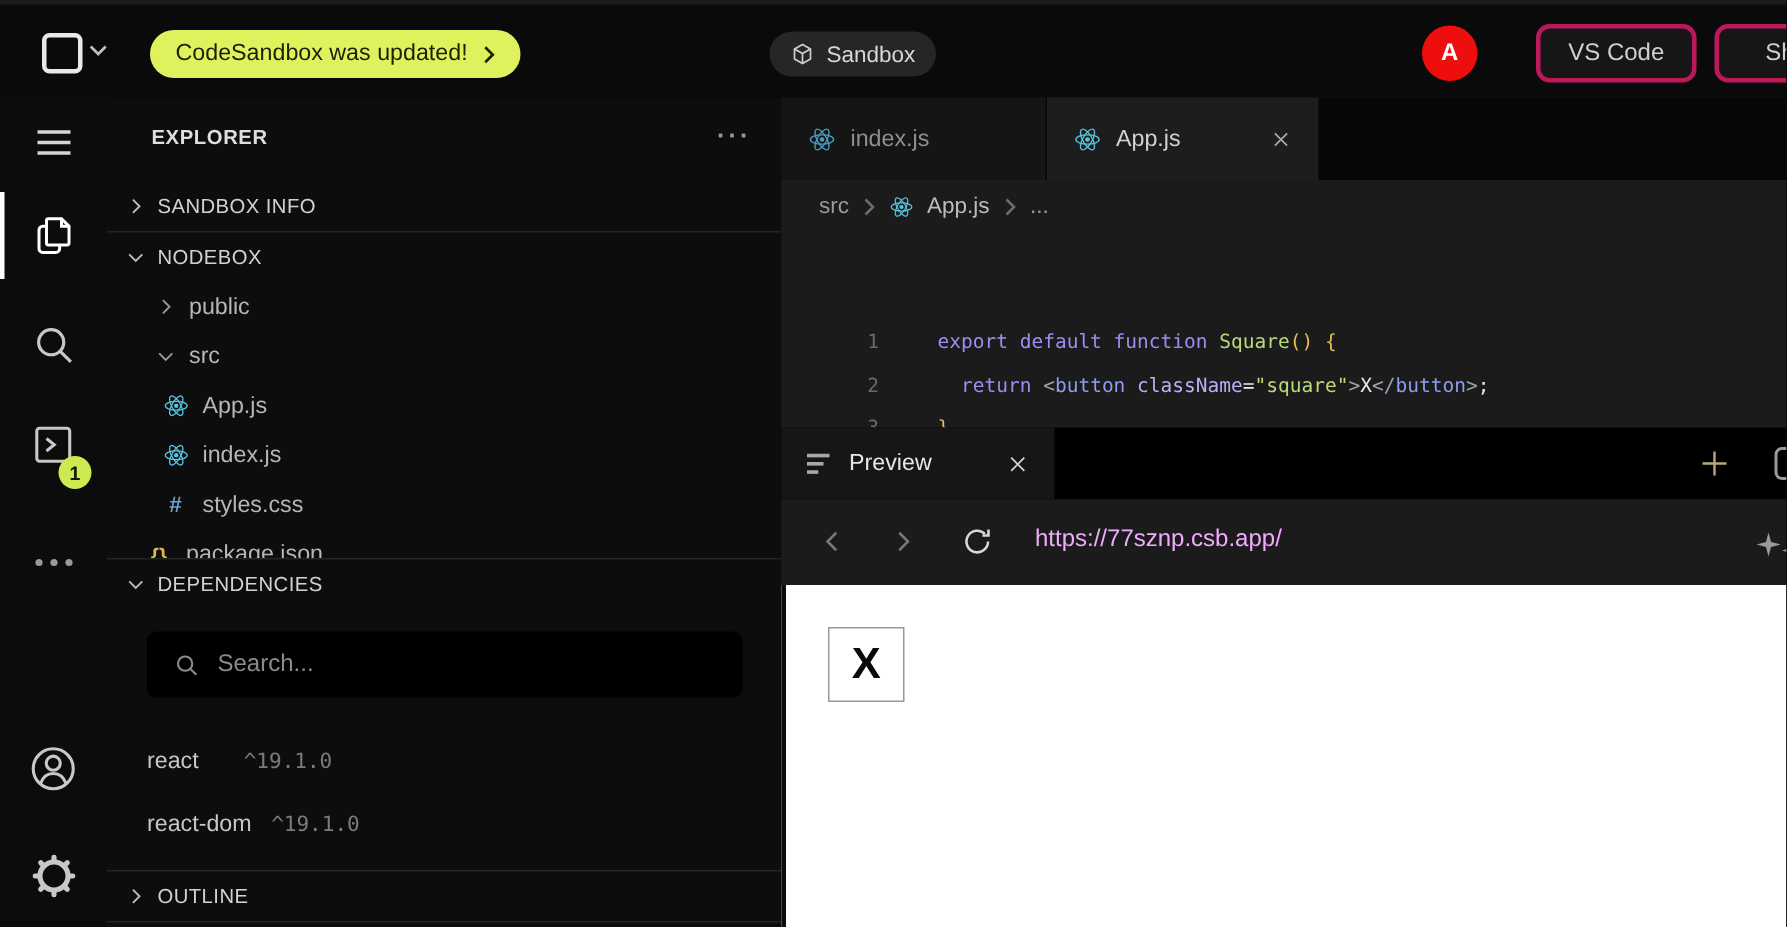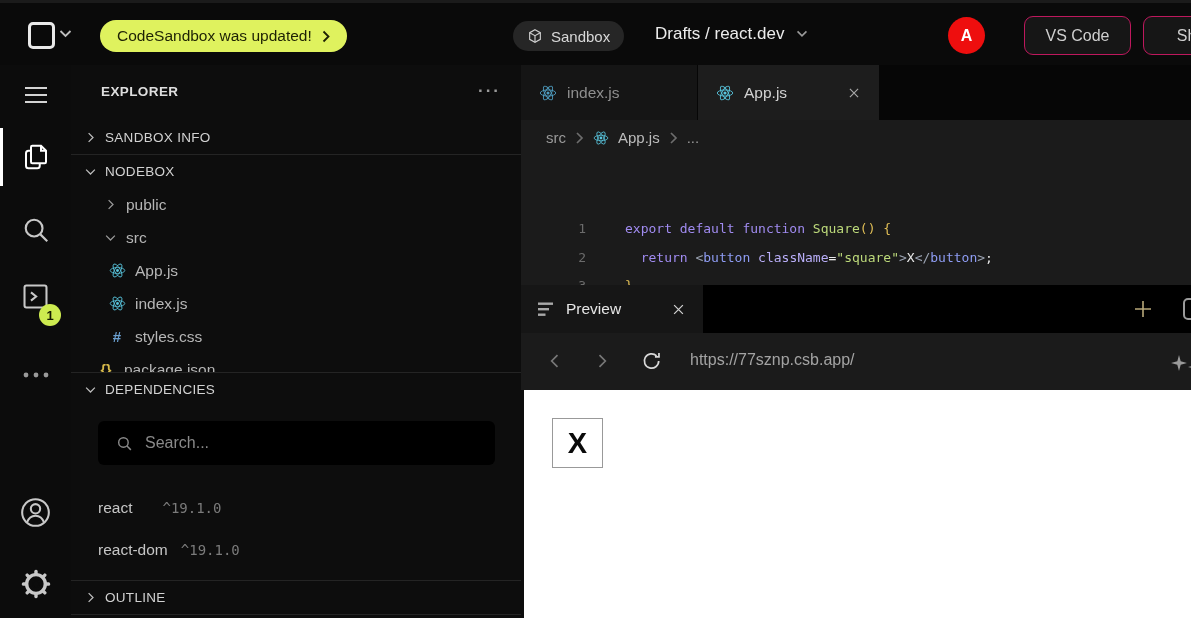--- a/index.html
+++ b/index.html
@@ -22,21 +22,21 @@
     gap:10px; padding:0 17px; color:#1d2104; font-size:15.5px; cursor:pointer; }
   .sandbox-badge { position:absolute; left:513px; top:18px; height:30px;
     background:#262626; border-radius:15px; display:flex; align-items:center;
     gap:8px; padding:0 14px; color:#d8d8d8; font-size:15px; }
   .ws-crumb { position:absolute; left:655px; top:21px; display:flex;
     align-items:center; gap:12px; color:#ececec; font-size:17px; cursor:pointer; }
   .avatar { position:absolute; left:948px; top:14px; width:37px; height:37px;
     border-radius:50%; background:#ee0e0e; color:#fff; font-size:16px;
     font-weight:bold; display:flex; align-items:center; justify-content:center; }
   .top-btn { position:absolute; top:13px; height:39px; background:#161616;
-    border:1px solid #be185d; border-radius:9px; color:#cfcfcf; font-size:16px;
+    border:3px solid #be185d; border-radius:9px; color:#cfcfcf; font-size:16px;
     display:flex; align-items:center; justify-content:center; cursor:pointer; }
   #btn-vscode { left:1024px; width:107px; }
   #btn-share { left:1143px; width:96px; }
 
   
   #activitybar { position:absolute; left:0; top:65px; width:71px; height:553px;
     background:#0c0c0c; }
   .act-icon { position:absolute; left:0; width:71px; height:56px; display:flex;
     align-items:center; justify-content:center; cursor:pointer; }
   .act-indicator { position:absolute; left:0; top:63px; width:3px; height:58px;
@@ -103,21 +103,21 @@
     background:#000000; }
   .ptab { position:absolute; left:0; top:0; width:182px; height:48px;
     background:#161616; display:flex; align-items:center; gap:11px;
     padding:0 17px; color:#e6e6e6; font-size:15.5px; cursor:pointer; }
   .ptab-plus { position:absolute; left:610px; top:12px; cursor:pointer; }
   .ptab-partial { position:absolute; left:662px; top:13px; width:22px;
     height:22px; border:2px solid #9a9a9a; border-radius:5px; }
   #urlrow { position:absolute; top:268px; left:0; right:0; height:57px;
     background:#1b1b1b; }
   .nav-ic { position:absolute; top:17px; cursor:pointer; }
-  .url-text { position:absolute; left:169px; top:18px; color:#a3a3a3;
+  .url-text { position:absolute; left:169px; top:18px; color:#f0abfc;
     font-size:16px; cursor:text; }
   .spark { position:absolute; left:648px; top:21px; }
   #previewpage { position:absolute; top:325px; left:0; right:0; bottom:0;
     background:#ffffff; border-left:3px solid #0d0d0d; }
   .square-btn { position:absolute; left:28px; top:28px; width:51px; height:50px;
     background:#fff; border:1px solid #999; color:#0a0a0a; font-weight:bold;
     font-size:29px; display:flex; align-items:center; justify-content:center;
     cursor:pointer; font-family:"Liberation Sans", sans-serif; }
 </style>
 </head>
@@ -141,26 +141,20 @@
     </div>
 
     <div class="sandbox-badge">
       <svg width="16" height="16" viewBox="0 0 24 24" fill="none" stroke="#cfcfcf" stroke-width="1.7">
           <path d="M12 2.5l8 4.5v10l-8 4.5-8-4.5v-10z"></path>
           <path d="M4 7l8 4.5L20 7M12 11.5V21.5"></path>
         </svg>
       <span>Sandbox</span>
     </div>
 
-    <div class="ws-crumb">
-      <span>Drafts / react.dev</span>
-      <svg width="12" height="8" viewBox="0 0 13 9">
-          <path d="M1.5 1.5l5 5 5-5" stroke="#9a9a9a" stroke-width="1.8" fill="none"></path>
-        </svg>
-    </div>
 
     <div class="avatar">
       <span>A</span>
     </div>
 
     <div class="top-btn" id="btn-vscode">
       <span>VS Code</span>
     </div>
     <div class="top-btn" id="btn-share">
       <span>Sha</span>

